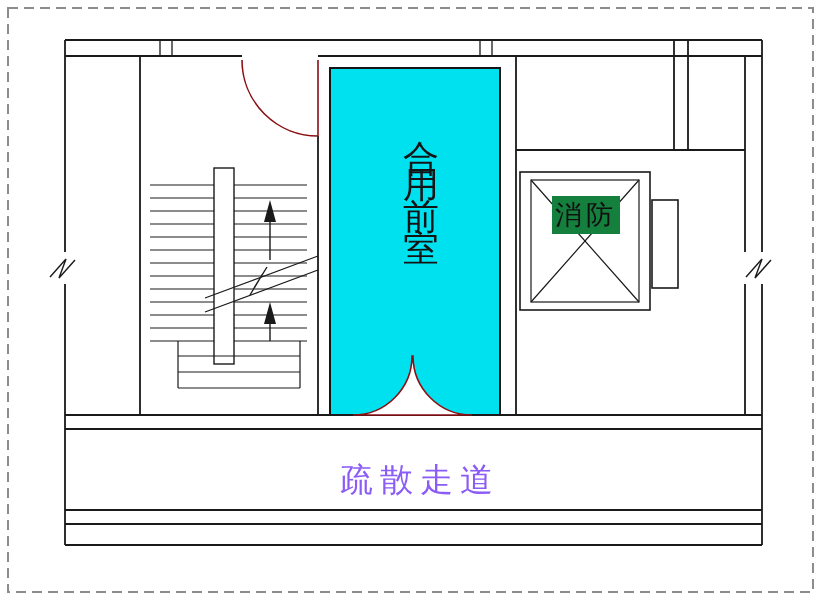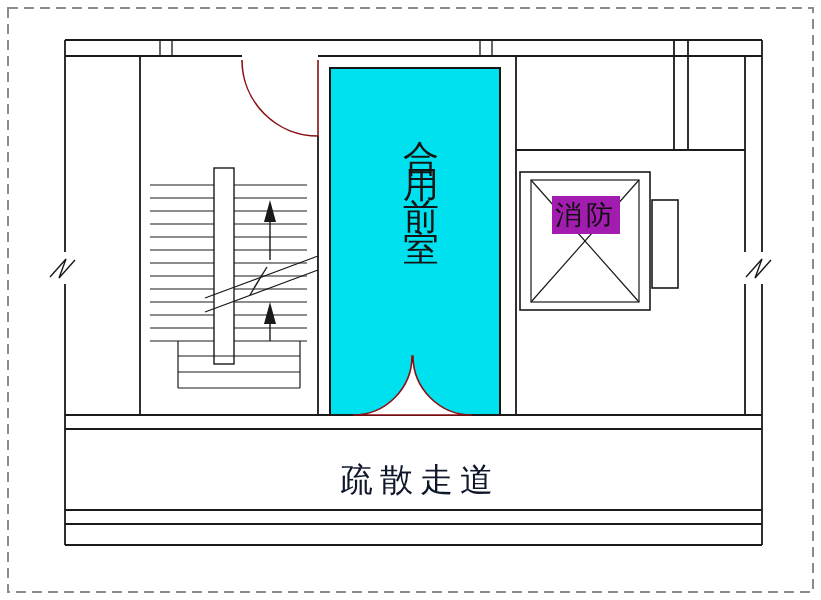--- a/index.html
+++ b/index.html
@@ -11,24 +11,24 @@
   .front-room-label{
     position:absolute;left:396px;top:112px;
     writing-mode:vertical-rl;text-orientation:upright;
     font-size:36px;letter-spacing:29px;color:#141414;
     user-select:none;white-space:nowrap;
   }
   .elevator-label{
     position:absolute;left:534px;top:196px;width:104px;
     text-align:center;font-size:27px;line-height:38px;color:#101010;
   }
-  .elevator-label .line{display:inline-block;background:#a21caf;padding:0 3px;letter-spacing:4px;}
+  .elevator-label .line{display:inline-block;background:#15803d;padding:0 3px;letter-spacing:4px;}
   .corridor-label{
     position:absolute;left:288px;top:458px;width:264px;
-    text-align:center;font-size:33px;letter-spacing:7px;color:#0f172a;
+    text-align:center;font-size:33px;letter-spacing:7px;color:#8b5cf6;
   }
 </style>
 </head>
 <body>
 
 <div class="stage">
 
   <svg width="821" height="600" viewBox="0 0 821 600">
 
     <rect x="8" y="8" width="805" height="584" fill="none" stroke-width="2" stroke-dasharray="10 6" stroke="#8c8c8c"></rect>

